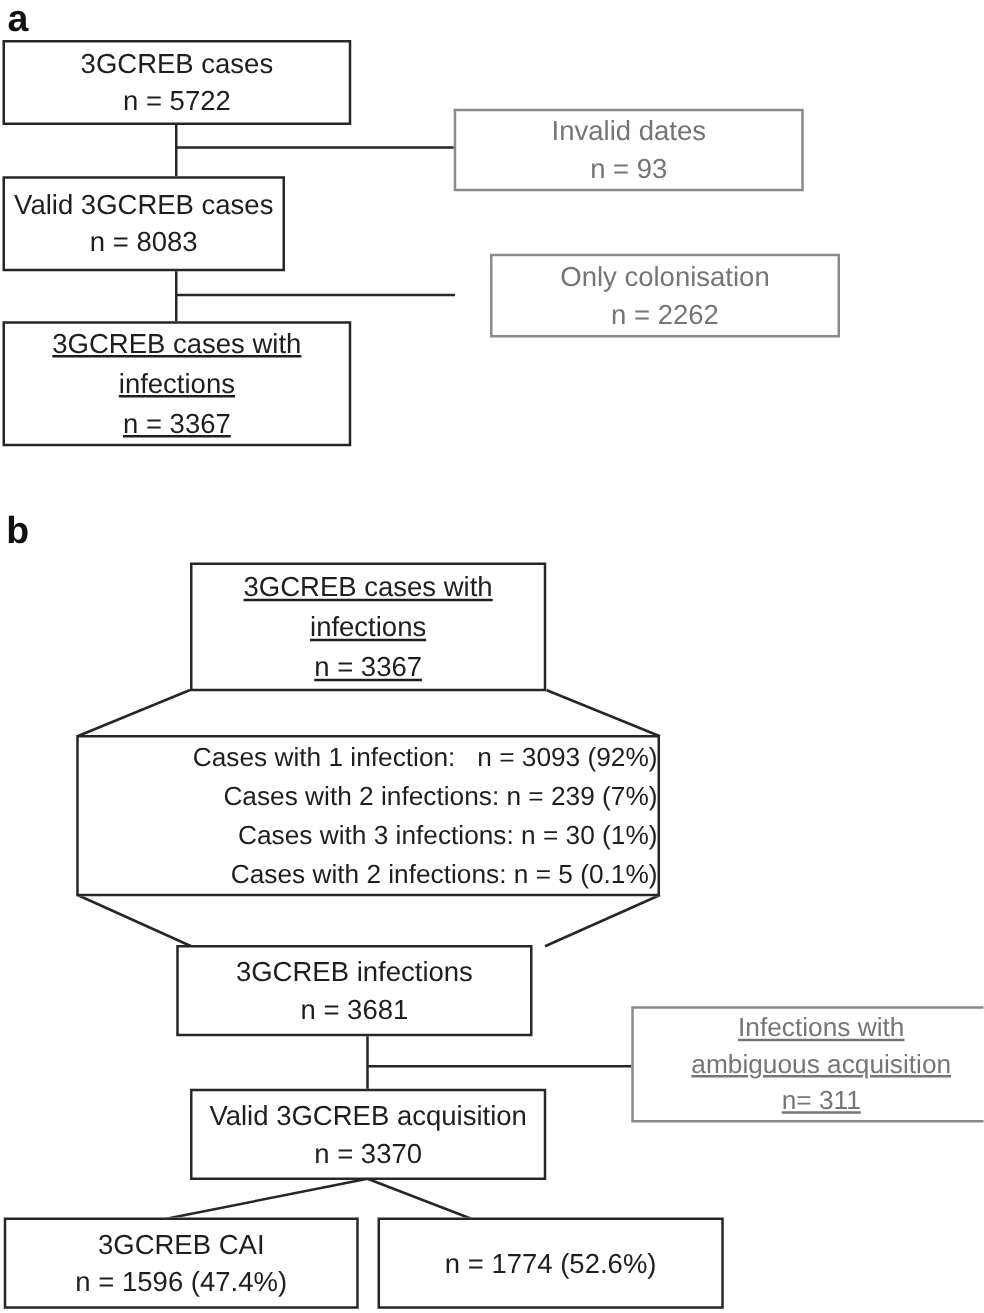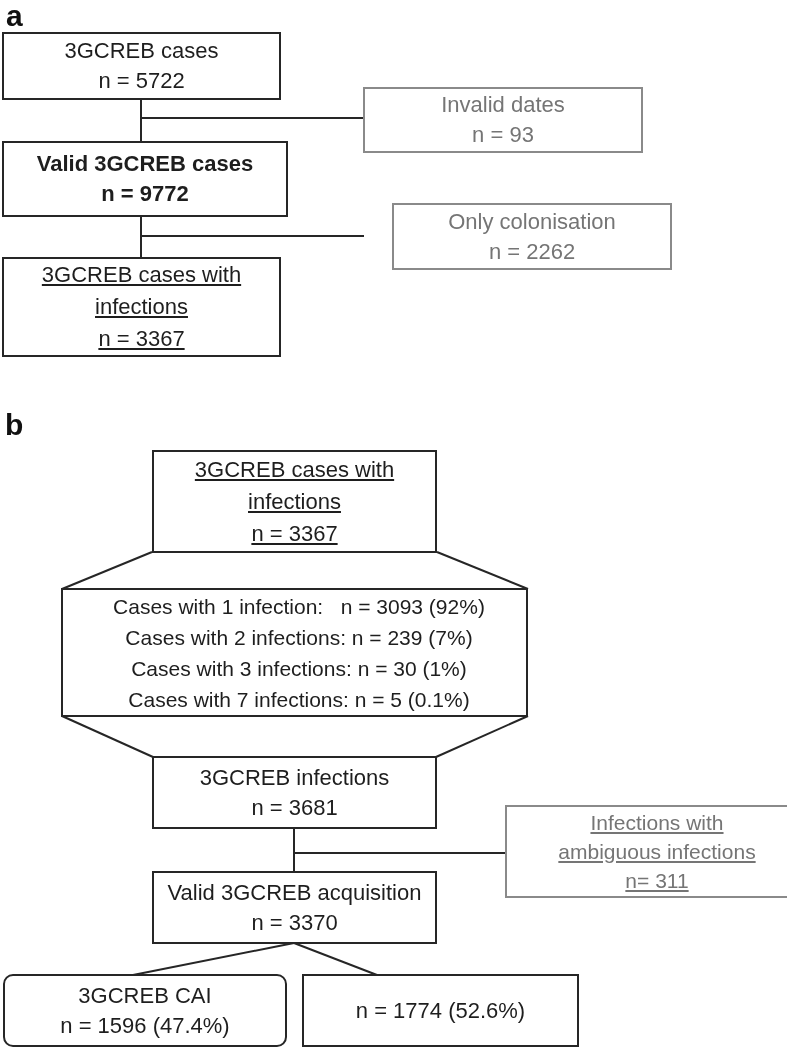--- a/index.html
+++ b/index.html
@@ -38,21 +38,21 @@
     font-size: 22px;
     line-height: 30px;
     color: #1e1e1e;
   }
   .fbox.three { line-height: 32px; text-decoration: underline; }
   .fbox.gray {
     border-color: #8a8a8a;
     color: #757575;
   }
   .fbox.list {
-    align-items: center;
+    align-items: flex-end;
     text-align: left;
     padding-left: 9px;
     font-size: 21px;
     line-height: 31px;
   }
   .fbox .bline { white-space: pre; }
 </style>
 </head>
 <body>
 
@@ -86,23 +86,23 @@
   <div class="fbox" style="left:2px; top:32px; width:279px; height:68px;">
     <div class="bline">3GCREB cases</div>
     <div class="bline">n = 5722</div>
   </div>
 
   <div class="fbox gray" style="left:363px; top:87px; width:280px; height:66px;">
     <div class="bline">Invalid dates</div>
     <div class="bline">n = 93</div>
   </div>
 
-  <div class="fbox" style="left:2px; top:141px; width:286px; height:76px;font-weight:bold;">
+  <div class="fbox" style="left:2px; top:141px; width:226px; height:76px;">
     <div class="bline">Valid 3GCREB cases</div>
-    <div class="bline">n = 9772</div>
+    <div class="bline">n = 8083</div>
   </div>
 
   <div class="fbox gray" style="left:363px; top:203px; width:280px; height:67px;margin-left:29px;">
     <div class="bline">Only colonisation</div>
     <div class="bline">n = 2262</div>
   </div>
 
   <div class="fbox three" style="left:2px; top:257px; width:279px; height:100px;">
     <div class="bline">3GCREB cases with</div>
     <div class="bline">infections</div>
@@ -114,40 +114,40 @@
   <div class="fbox three" style="left:152px; top:450px; width:285px; height:103px;">
     <div class="bline">3GCREB cases with</div>
     <div class="bline">infections</div>
     <div class="bline">n = 3367</div>
   </div>
 
   <div class="fbox list" style="left:61px; top:588px; width:467px; height:129px;">
     <div class="bline">Cases with 1 infection:   n = 3093 (92%)</div>
     <div class="bline">Cases with 2 infections: n = 239 (7%)</div>
     <div class="bline">Cases with 3 infections: n = 30 (1%)</div>
-    <div class="bline">Cases with 7 infections: n = 5 (0.1%)</div>
+    <div class="bline">Cases with 2 infections: n = 5 (0.1%)</div>
   </div>
 
-  <div class="fbox" style="left:152px; top:756px; width:285px; height:73px;">
+  <div class="fbox" style="left:141px; top:756px; width:285px; height:73px;">
     <div class="bline">3GCREB infections</div>
     <div class="bline">n = 3681</div>
   </div>
 
   <div class="fbox gray three" style="left:505px; top:805px; width:304px; height:93px; line-height:29px; font-size:21px;">
     <div class="bline">Infections with</div>
-    <div class="bline">ambiguous infections</div>
+    <div class="bline">ambiguous acquisition</div>
     <div class="bline">n= 311</div>
   </div>
 
   <div class="fbox" style="left:152px; top:871px; width:285px; height:73px;">
     <div class="bline">Valid 3GCREB acquisition</div>
     <div class="bline">n = 3370</div>
   </div>
 
-  <div class="fbox" style="left:3px; top:974px; width:284px; height:73px;border-radius:10px;">
+  <div class="fbox" style="left:3px; top:974px; width:284px; height:73px;">
     <div class="bline">3GCREB CAI</div>
     <div class="bline">n = 1596 (47.4%)</div>
   </div>
 
   <div class="fbox" style="left:302px; top:974px; width:277px; height:73px;">
     <div class="bline">n = 1774 (52.6%)</div>
   </div>
 
 </div>
 

